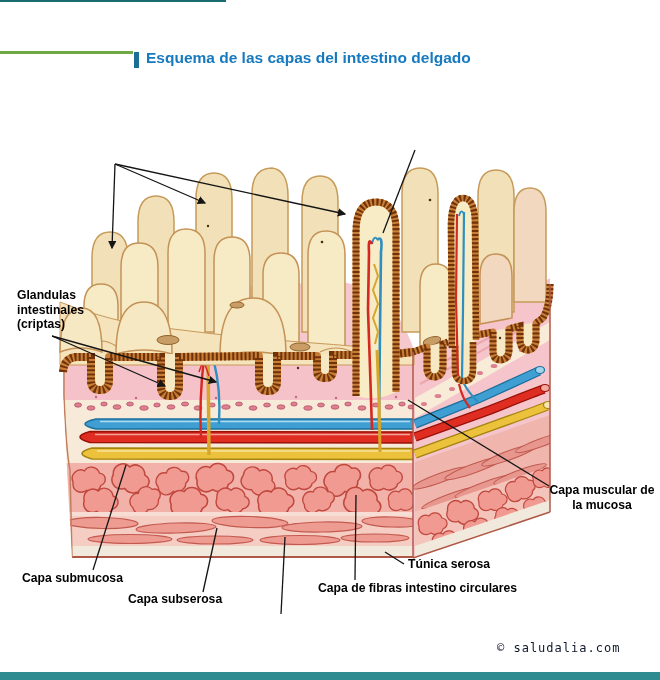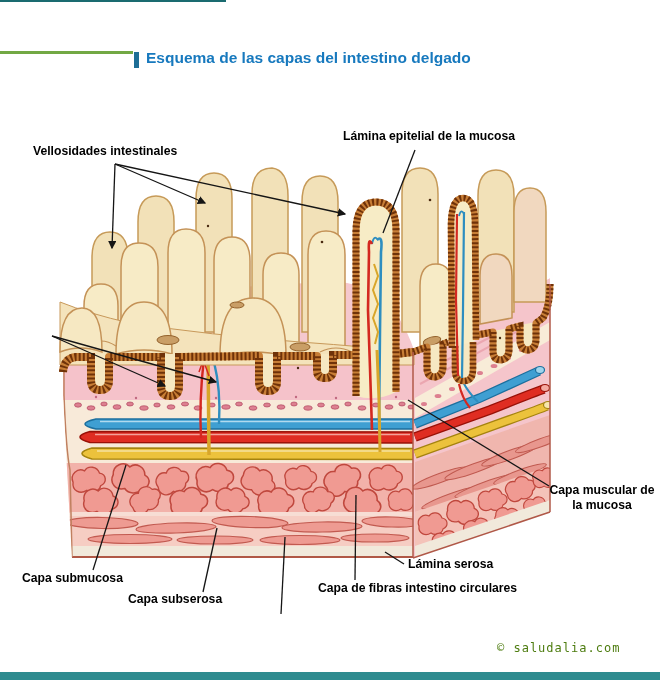--- a/index.html
+++ b/index.html
@@ -14,21 +14,21 @@
   #lbl-vellosidades{left:33px;top:144px;}
   #lbl-lamina{left:343px;top:129px;}
   #lbl-glandulas{left:17px;top:288px;width:100px;}
   #lbl-capamuscular{left:546px;top:483px;width:112px;text-align:center;}
   #lbl-tunica{left:408px;top:557px;}
   #lbl-submucosa{left:22px;top:571px;text-align:center;}
   #lbl-subserosa{left:128px;top:592px;}
   #lbl-circulares{left:318px;top:581px;}
   #lbl-longitudinales{left:246px;top:615px;width:172px;}
   .copyright{position:absolute;left:497px;top:641px;font-family:"DejaVu Sans Mono",monospace;
-             font-size:12px;letter-spacing:1px;color:#4d7c0f;}
+             font-size:12px;letter-spacing:1px;color:#0f172a;}
   .bottombar{position:absolute;left:0;top:672px;width:660px;height:8px;background:#2e8b8f;}
   svg{position:absolute;left:0;top:0;}
 </style>
 </head>
 <body>
 
 <div id="stage">
 
   <div class="topline"></div>
   <div class="greenrule"></div>
@@ -305,23 +305,22 @@
       <path d="M52,336 L216,382" marker-end="url(#ah)"></path>
       <path d="M549,486 L408,400"></path>
       <path d="M404,564 L385,552"></path>
       <path d="M355,580 L356,495"></path>
       <path d="M281,614 L285,537"></path>
       <path d="M203,592 L217,528"></path>
       <path d="M93,570 L126,465"></path>
     </g>
   </svg>
 
-  <div class="lbl" id="lbl-vellosidades">Vellosidades intestinales</div>
-  <div class="lbl" id="lbl-lamina">Lámina epitelial de la mucosa</div>
+  <div class="lbl wrap" id="lbl-glandulas">Glandulas intestinales (criptas)</div>
   <div class="lbl wrap" id="lbl-capamuscular">Capa muscular de la mucosa</div>
-  <div class="lbl" id="lbl-tunica">Lámina serosa</div>
+  <div class="lbl" id="lbl-tunica">Túnica serosa</div>
   <div class="lbl" id="lbl-submucosa">Capa submucosa</div>
   <div class="lbl" id="lbl-subserosa">Capa subserosa</div>
   <div class="lbl" id="lbl-circulares">Capa de fibras intestino circulares</div>
 
   <div class="copyright">© saludalia.com</div>
   <div class="bottombar"></div>
 </div>
 
 </body></html>

